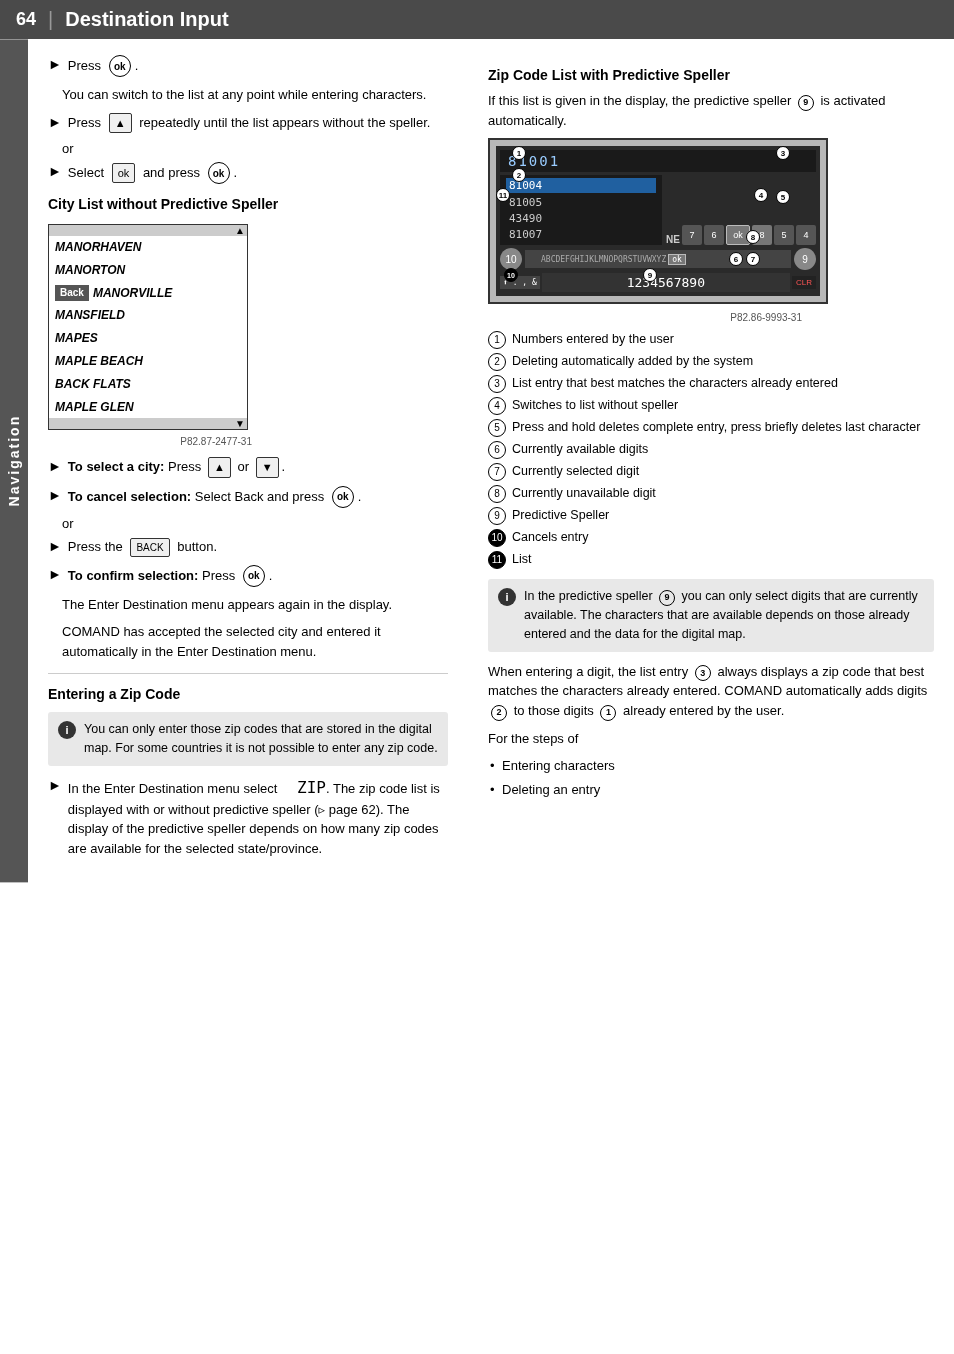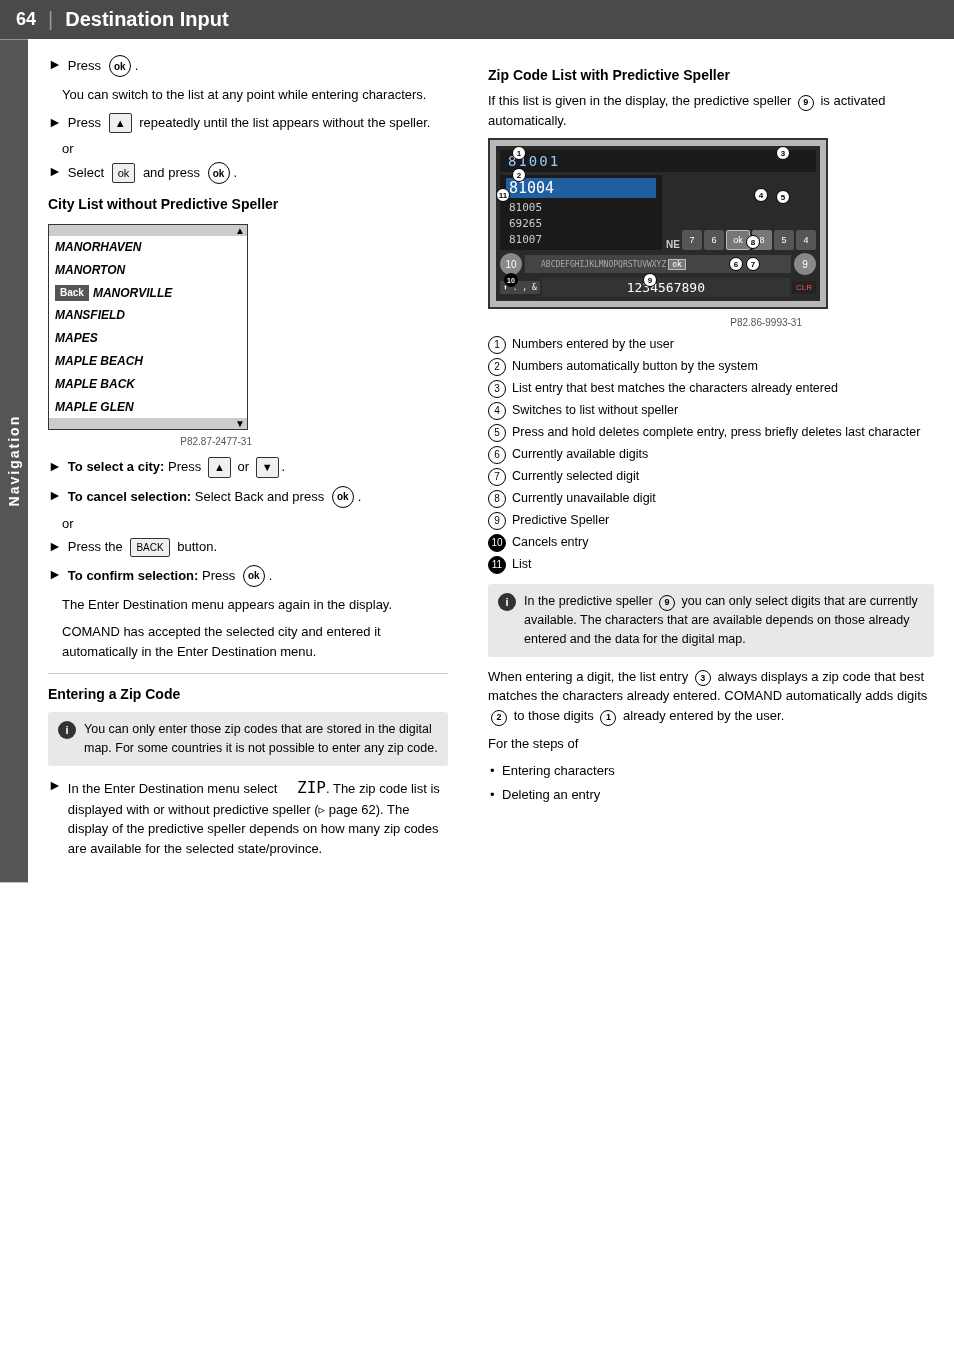--- a/index.html
+++ b/index.html
@@ -314,21 +314,21 @@
         </div>
         <div class="city-list-item">MANORHAVEN</div>
         <div class="city-list-item">MANORTON</div>
         <div class="city-list-item back-row">
           <span class="back-tag">Back</span>
           <span>MANORVILLE</span>
         </div>
         <div class="city-list-item">MANSFIELD</div>
         <div class="city-list-item">MAPES</div>
         <div class="city-list-item">MAPLE BEACH</div>
-        <div class="city-list-item">MAPLE BACK</div>
+        <div class="city-list-item">BACK FLATS</div>
         <div class="city-list-item">MAPLE GLEN</div>
         <div style="display:flex; justify-content:flex-end; background:#ccc; padding: 0 2px; font-size:10px;">
           <span style="cursor:pointer;">▼</span>
         </div>
       </div>
       <div class="caption" style="text-align:right; width:200px;">P82.87-2477-31</div>
 
       
       <div class="bullet-item" style="margin-top:10px;">
         <span class="bullet-arrow">►</span>
@@ -420,23 +420,23 @@
         <div style="border: 2px solid #333; background:#b8b8b8; padding:6px; width:340px;">
 
           <div style="background:#2a2a2a; padding:4px; display:flex; flex-direction:column; gap:3px;">
 
             <div style="background:#1a1a1a; color:#9cf; font-family:monospace; font-size:14px; padding:3px 8px; letter-spacing:2px; display:flex; justify-content:space-between;">
               <span>81001</span>
             </div>
 
             <div style="display:flex; gap:4px;">
               <div style="background:#1a1a1a; flex:1; padding:3px 6px;">
-                <div style="color:#fff; font-family:monospace; font-size:15px; background:#2060a0; padding:1px 3px; margin-bottom:2px;">81004</div>
+                <div style="color:#fff; font-family:monospace; font-size:11px; background:#2060a0; padding:1px 3px; margin-bottom:2px;">81004</div>
                 <div style="color:#ccc; font-family:monospace; font-size:11px; padding:1px 3px; margin-bottom:1px;">81005</div>
-                <div style="color:#ccc; font-family:monospace; font-size:11px; padding:1px 3px; margin-bottom:1px;">69265</div>
+                <div style="color:#ccc; font-family:monospace; font-size:11px; padding:1px 3px; margin-bottom:1px;">43490</div>
                 <div style="color:#ccc; font-family:monospace; font-size:11px; padding:1px 3px;">81007</div>
               </div>
               <div style="display:flex; align-items:flex-end; justify-content:flex-start; gap:2px;">
                 <div style="color:#ccc; font-size:10px; font-weight:bold;">NE</div>
 
                 <div style="display:flex; gap:2px;">
                   <div style="background:#555; color:#fff; width:20px; height:20px; display:flex; align-items:center; justify-content:center; font-size:9px; border-radius:2px; cursor:pointer;">7</div>
                   <div style="background:#555; color:#fff; width:20px; height:20px; display:flex; align-items:center; justify-content:center; font-size:9px; border-radius:2px; cursor:pointer;">6</div>
                   <div style="background:#777; color:#fff; width:24px; height:20px; display:flex; align-items:center; justify-content:center; font-size:9px; border:1px solid #bbb; border-radius:2px; cursor:pointer;">ok</div>
                 </div>
@@ -479,21 +479,21 @@
       </div>
       <div class="caption" style="text-align:right; width:310px;">P82.86-9993-31</div>
 
       <ul class="callout-list">
         <li>
           <span class="callout-num">1</span>
           <span>Numbers entered by the user</span>
         </li>
         <li>
           <span class="callout-num">2</span>
-          <span>Numbers automatically button by the system</span>
+          <span>Deleting automatically added by the system</span>
         </li>
         <li>
           <span class="callout-num">3</span>
           <span>List entry that best matches the characters already entered</span>
         </li>
         <li>
           <span class="callout-num">4</span>
           <span>Switches to list without speller</span>
         </li>
         <li>

